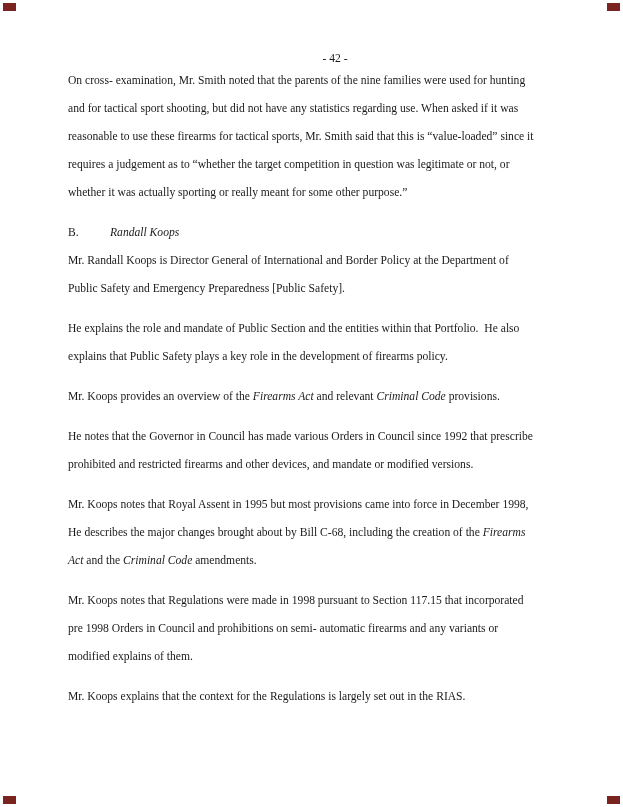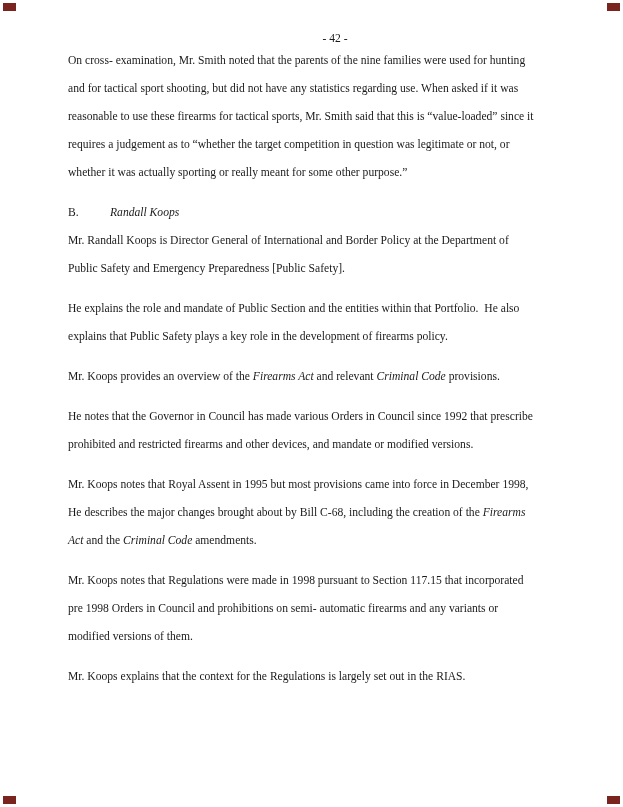--- a/index.html
+++ b/index.html
@@ -21,21 +21,21 @@
   .corner-mark {
     position: absolute;
     width: 13px;
     height: 8px;
   }
   .corner-mark.tl { top: 3px; left: 3px; }
   .corner-mark.tr { top: 3px; right: 3px; }
   .corner-mark.bl { bottom: 3px; left: 3px; }
   .corner-mark.br { bottom: 3px; right: 3px; }
   .page-number {
-    margin-top: 25px;
+    margin-top: 45px;
     line-height: 28px;
     text-align: center;
     padding-left: 47px; 
   }
   .content {
     margin: -6px 0 0 68px;
     width: 500px;
   }
   .para {
     margin: 0 0 12px 0;
@@ -65,16 +65,16 @@
   <div class="page-number">- 42 -</div>
 
   <div class="content">
       <p class="para"><span>On cross- examination, Mr. Smith noted that the parents of the nine families were used for hunting</span><br><span>and for tactical sport shooting, but did not have any statistics regarding use. When asked if it was</span><br><span>reasonable to use these firearms for tactical sports, Mr. Smith said that this is “value-loaded” since it</span><br><span>requires a judgement as to “whether the target competition in question was legitimate or not, or</span><br><span>whether it was actually sporting or really meant for some other purpose.”</span></p>
       <p class="para heading"><span class="heading-label">B.</span><em>Randall Koops</em></p>
       <p class="para"><span>Mr. Randall Koops is Director General of International and Border Policy at the Department of</span><br><span>Public Safety and Emergency Preparedness [Public Safety].</span></p>
       <p class="para"><span>He explains the role and mandate of Public Section and the entities within that Portfolio.  He also</span><br><span>explains that Public Safety plays a key role in the development of firearms policy.</span></p>
       <p class="para"><span>Mr. Koops provides an overview of the </span><em>Firearms Act</em><span> and relevant </span><em>Criminal Code</em><span> provisions.</span></p>
       <p class="para"><span>He notes that the Governor in Council has made various Orders in Council since 1992 that prescribe</span><br><span>prohibited and restricted firearms and other devices, and mandate or modified versions.</span></p>
       <p class="para"><span>Mr. Koops notes that Royal Assent in 1995 but most provisions came into force in December 1998,</span><br><span>He describes the major changes brought about by Bill C-68, including the creation of the </span><em>Firearms</em><br><em>Act</em><span> and the </span><em>Criminal Code</em><span> amendments.</span></p>
-      <p class="para"><span>Mr. Koops notes that Regulations were made in 1998 pursuant to Section 117.15 that incorporated</span><br><span>pre 1998 Orders in Council and prohibitions on semi- automatic firearms and any variants or</span><br><span>modified versions of them.</span></p>
+      <p class="para"><span>Mr. Koops notes that Regulations were made in 1998 pursuant to Section 117.15 that incorporated</span><br><span>pre 1998 Orders in Council and prohibitions on semi- automatic firearms and any variants or</span><br><span>modified explains of them.</span></p>
       <p class="para"><span>Mr. Koops explains that the context for the Regulations is largely set out in the RIAS.</span></p>
     </div>
 </div>
 
 </body></html>

